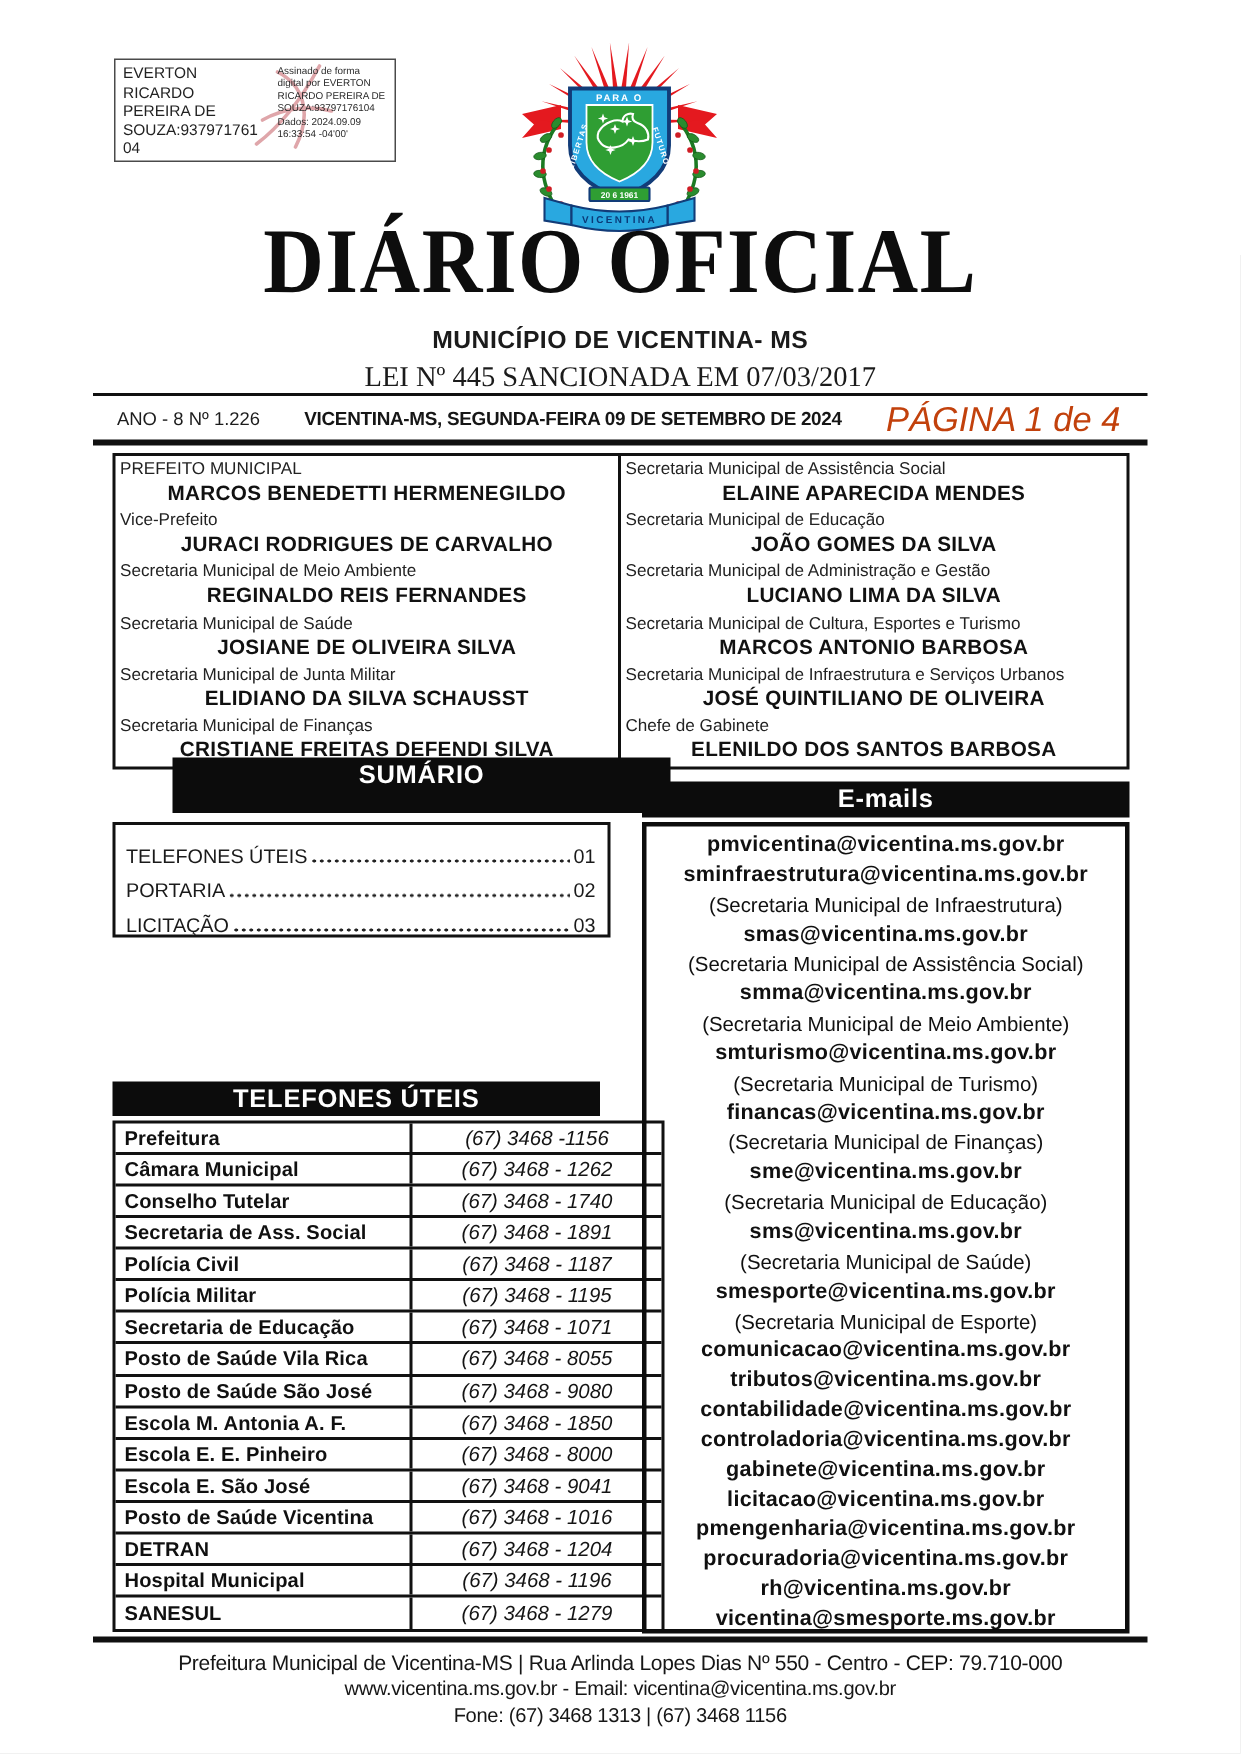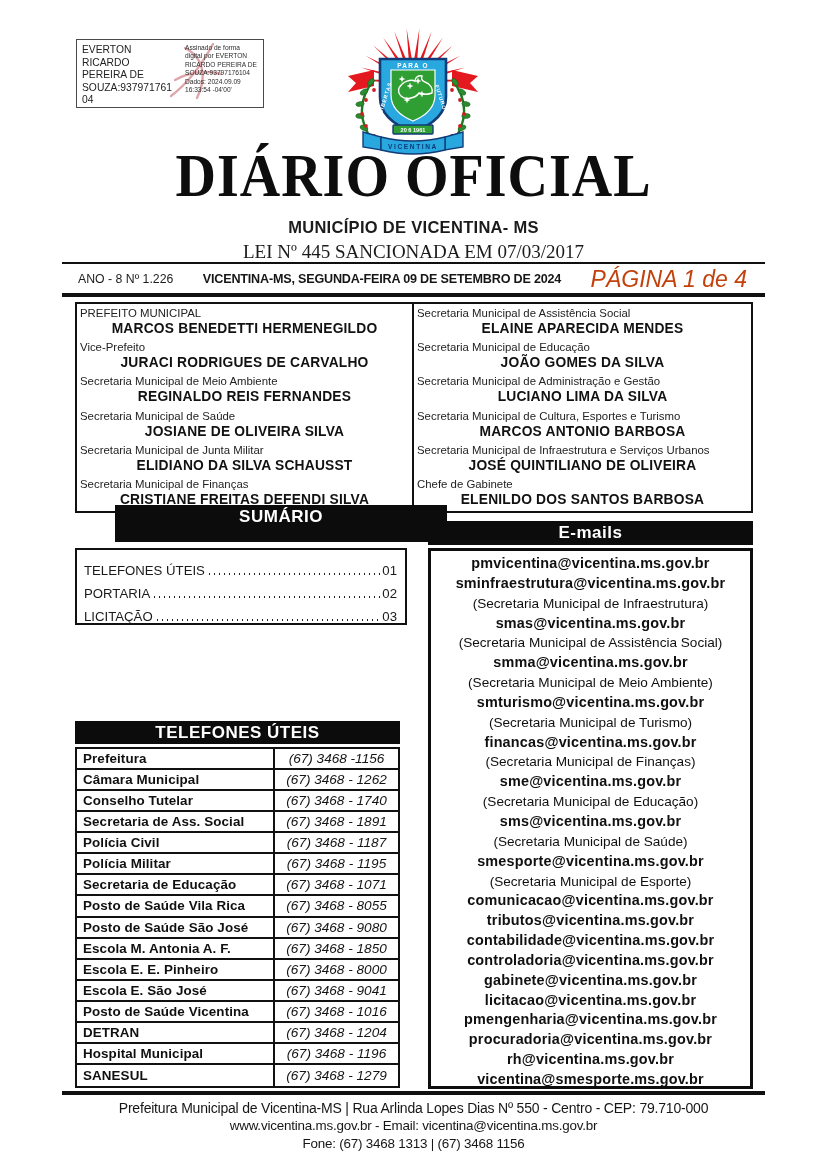--- a/index.html
+++ b/index.html
@@ -47,21 +47,21 @@
   
   .sum-box{left:75px;top:548px;width:332px;height:77px;border:2px solid #111;box-sizing:border-box;padding:5px 8px 0 7px;}
   .sum-row{display:flex;align-items:flex-end;height:23px;font-size:13.2px;color:#1a1a1a;}
   .sum-label{white-space:nowrap;}
   .sum-dots{flex:1;height:4px;margin:0 2px 2px 2px;
             background-image:radial-gradient(circle,#222 1px,transparent 1.1px);
             background-size:5px 4px;background-repeat:repeat-x;background-position:bottom left;}
   .sum-page{white-space:nowrap;}
 
   
-  .ph-table{left:75px;top:747px;width:325px;height:341px;border:2px solid #111;box-sizing:border-box;
+  .ph-table{left:75px;top:747px;width:368px;height:341px;border:2px solid #111;box-sizing:border-box;
             display:grid;grid-template-rows:repeat(16,1fr);}
   .ph-row{display:flex;border-bottom:2px solid #111;}
   .ph-row:last-child{border-bottom:none;}
   .ph-name{width:198px;border-right:2px solid #111;font-weight:bold;font-size:13.4px;
            display:flex;align-items:center;padding-left:6px;box-sizing:border-box;letter-spacing:.1px;color:#101010;}
   .ph-num{flex:1;display:flex;align-items:center;justify-content:center;font-style:italic;font-size:13.6px;color:#141414;}
 
   
   .em-box{left:428px;top:548px;width:325px;height:541px;border:3px solid #0d0d0d;box-sizing:border-box;
           padding-top:3px;text-align:center;}

